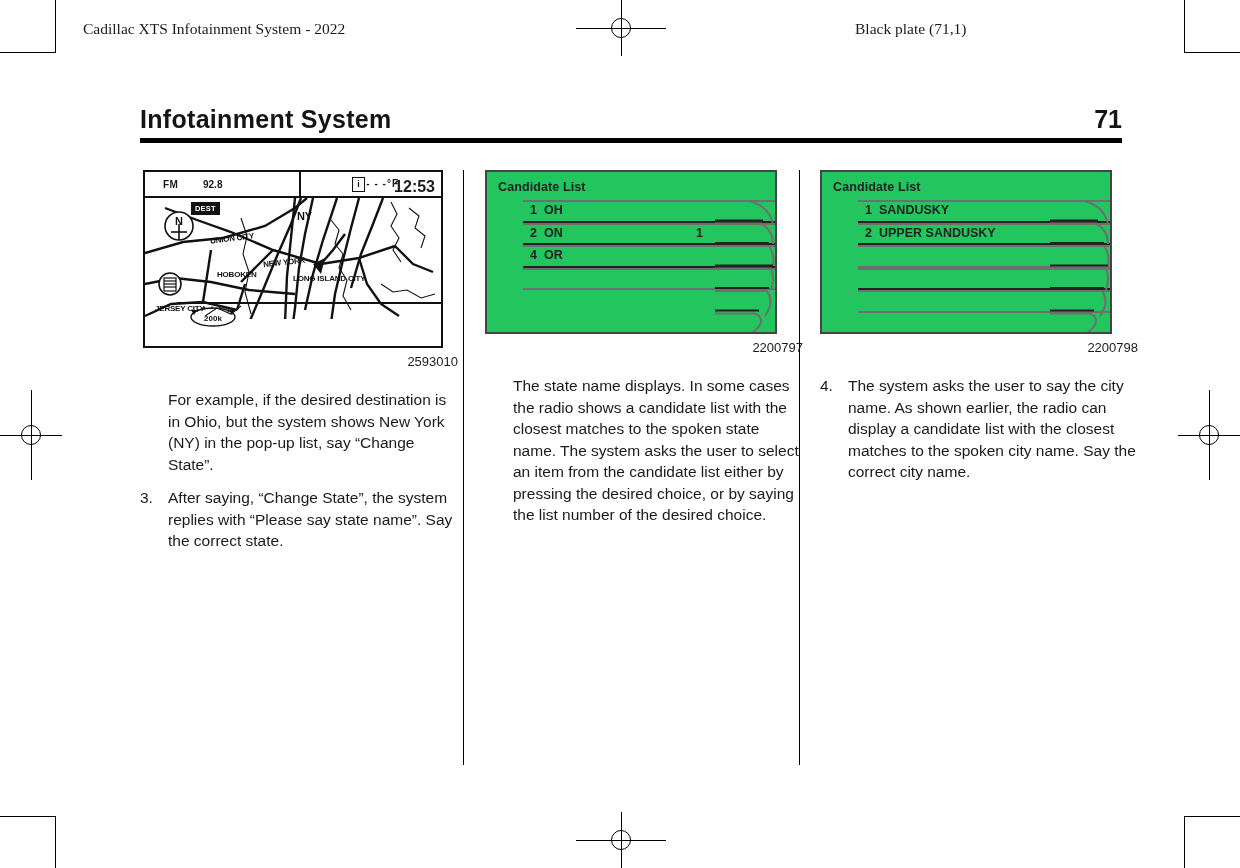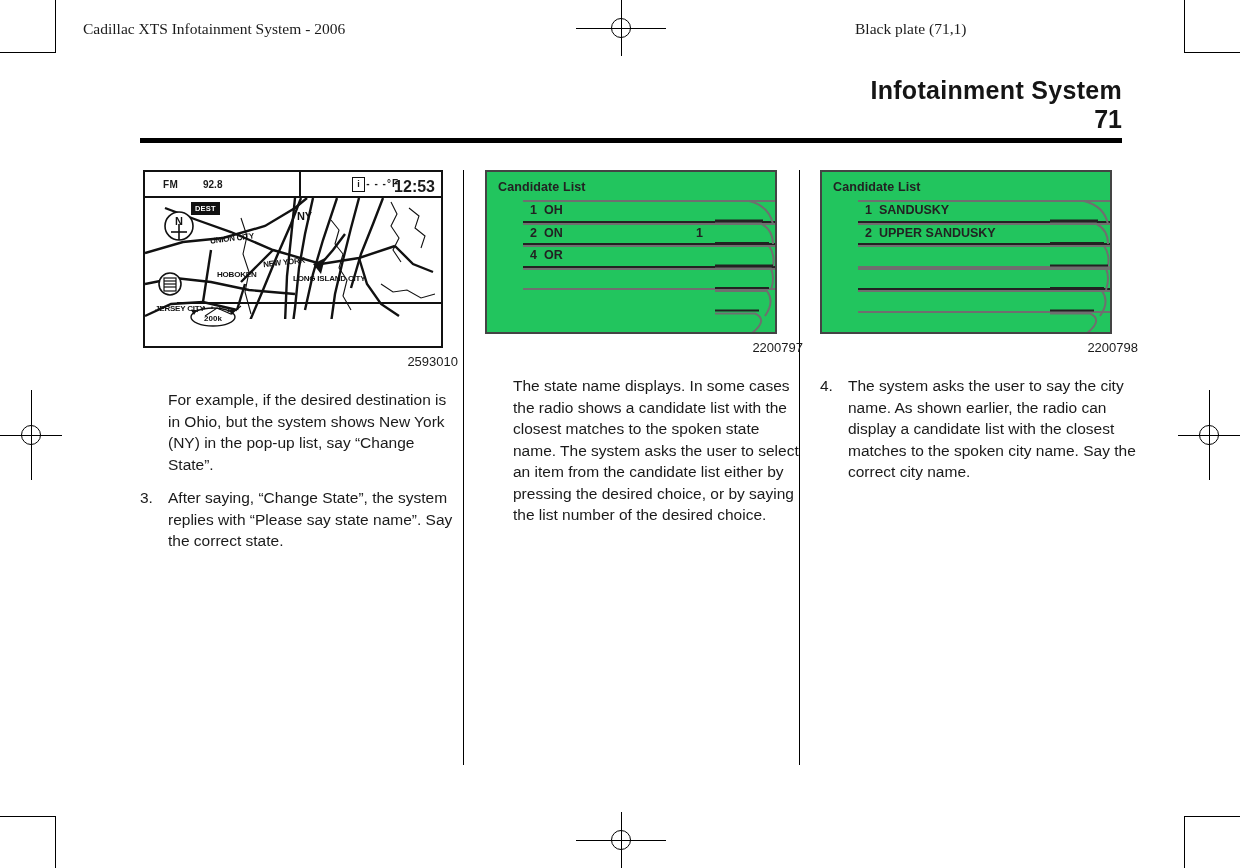--- a/index.html
+++ b/index.html
@@ -52,23 +52,22 @@
   .page-title-bar {
     position: absolute;
     left: 140px;
     right: 118px;
     top: 100px;
     height: 44px;
   }
   .page-title-row {
     display: flex;
     align-items: flex-end;
-    justify-content: flex-end;
+    justify-content: space-between;
     height: 34px;
-    flex-direction: column;
   }
   .page-title {
     font-size: 25px;
     font-weight: bold;
     letter-spacing: 0.3px;
     color: #151515;
   }
   .page-number {
     font-size: 25px;
     font-weight: bold;
@@ -307,21 +306,21 @@
   <div class="reg-h"></div>
     <div class="reg-v"></div>
     <div class="reg-circle"></div>
 </div>
 <div class="reg-mark" style="left:1178px; top:390px; width:62px; height:90px;">
   <div class="reg-h"></div>
     <div class="reg-v"></div>
     <div class="reg-circle"></div>
 </div>
 
-<div class="running-head" id="head-left">Cadillac XTS Infotainment System - 2006</div>
+<div class="running-head" id="head-left">Cadillac XTS Infotainment System - 2022</div>
 <div class="running-head" id="head-right">Black plate (71,1)</div>
 
 <div class="page-title-bar">
   <div class="page-title-row">
     <div class="page-title">Infotainment System</div>
     <div class="page-number">71</div>
   </div>
   <div class="title-rule"></div>
 </div>
 

